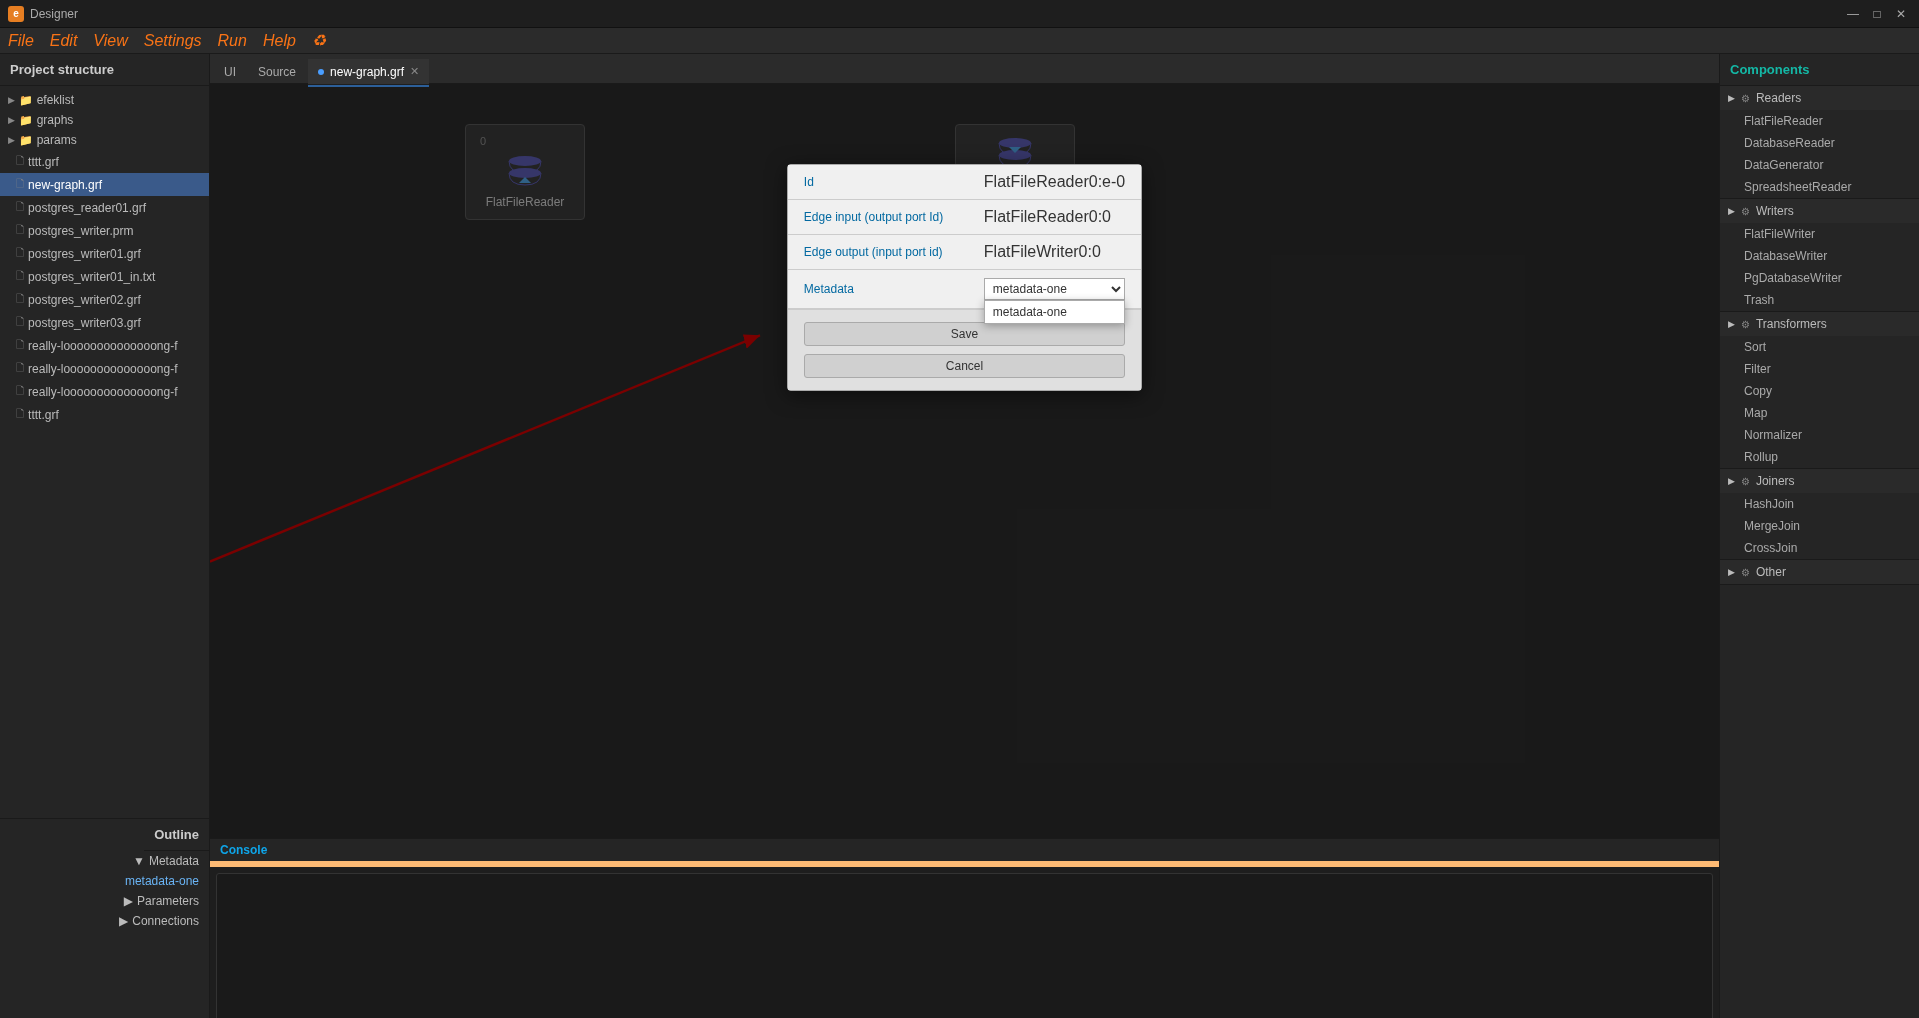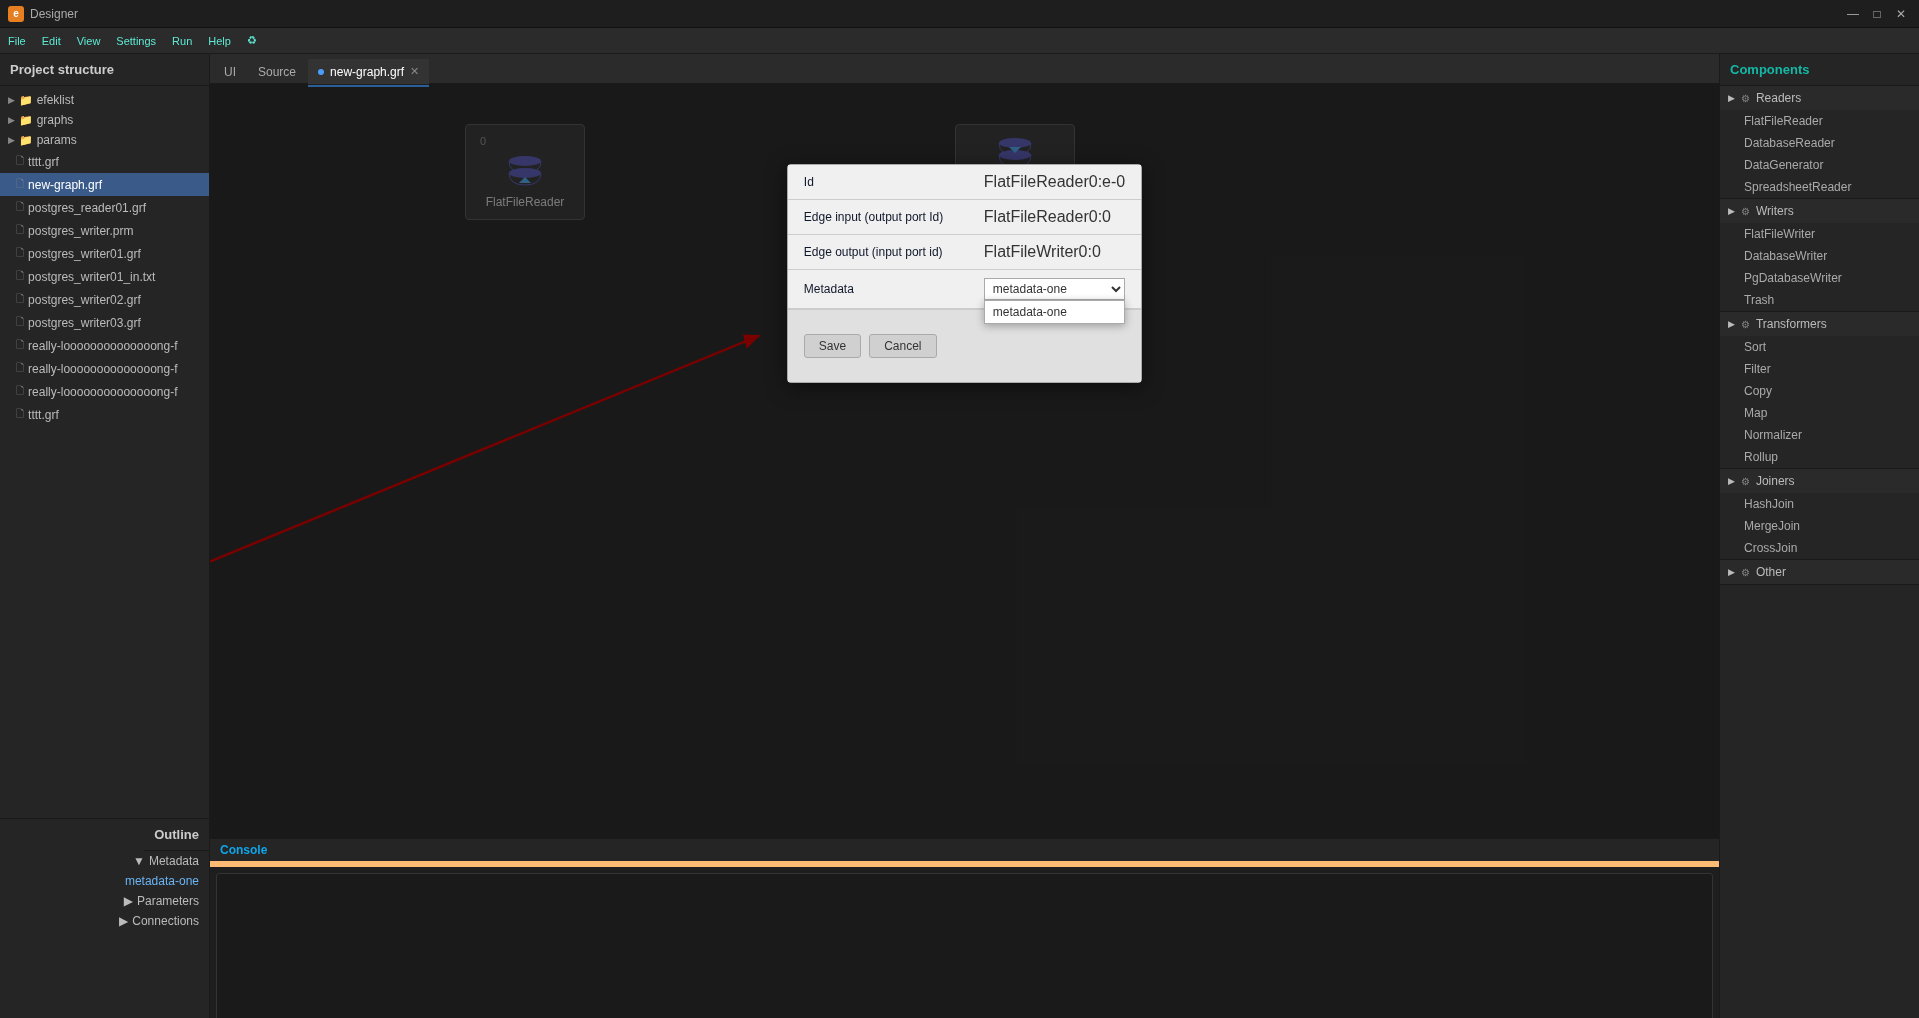--- a/index.html
+++ b/index.html
@@ -34,21 +34,21 @@
     
     .menu-bar {
       background: #2b2b2b;
       height: 26px;
       display: flex;
       align-items: center;
       padding: 0 8px;
       gap: 16px;
       border-bottom: 1px solid #1a1a1a;
     }
-    .menu-bar span { cursor: pointer; color: #5eead4; font-size: 11px; }
+    .menu-bar span { cursor: pointer; color: #f97316; font-size: 16px; font-style: italic; }
 
     
     .main-layout {
       display: flex;
       height: calc(1018px - 28px - 26px);
     }
 
     
     .left-panel {
       width: 210px;
@@ -258,45 +258,46 @@
       display: flex;
       padding: 8px 16px;
       border-bottom: 1px solid #ccc;
       align-items: center;
       background: #f0f0f0;
     }
     .dialog-row:last-of-type { border-bottom: none; }
     .dialog-label {
       width: 180px;
       font-size: 12px;
-      color: #0f172a;
+      color: #0369a1;
     }
     .dialog-value {
       font-size: 16px;
       color: #333;
       flex: 1;
     }
     .dialog-select-wrapper {
       position: relative;
       flex: 1;
     }
     .dialog-select {
       width: 100%;
       font-size: 12px;
       background: #fff;
       border: 1px solid #aaa;
       padding: 2px 4px;
       color: #333;
     }
     .dialog-footer {
-      padding: 24px 16px;
+      padding: 12px 16px;
       display: flex;
       gap: 8px;
       background: #e0e0e0;
       border-top: 1px solid #ccc;
+      flex-direction: column;
     }
     .dialog-btn {
       padding: 4px 14px;
       font-size: 12px;
       cursor: pointer;
       border: 1px solid #aaa;
       border-radius: 3px;
       background: #d0d0d0;
       color: #333;
     }

